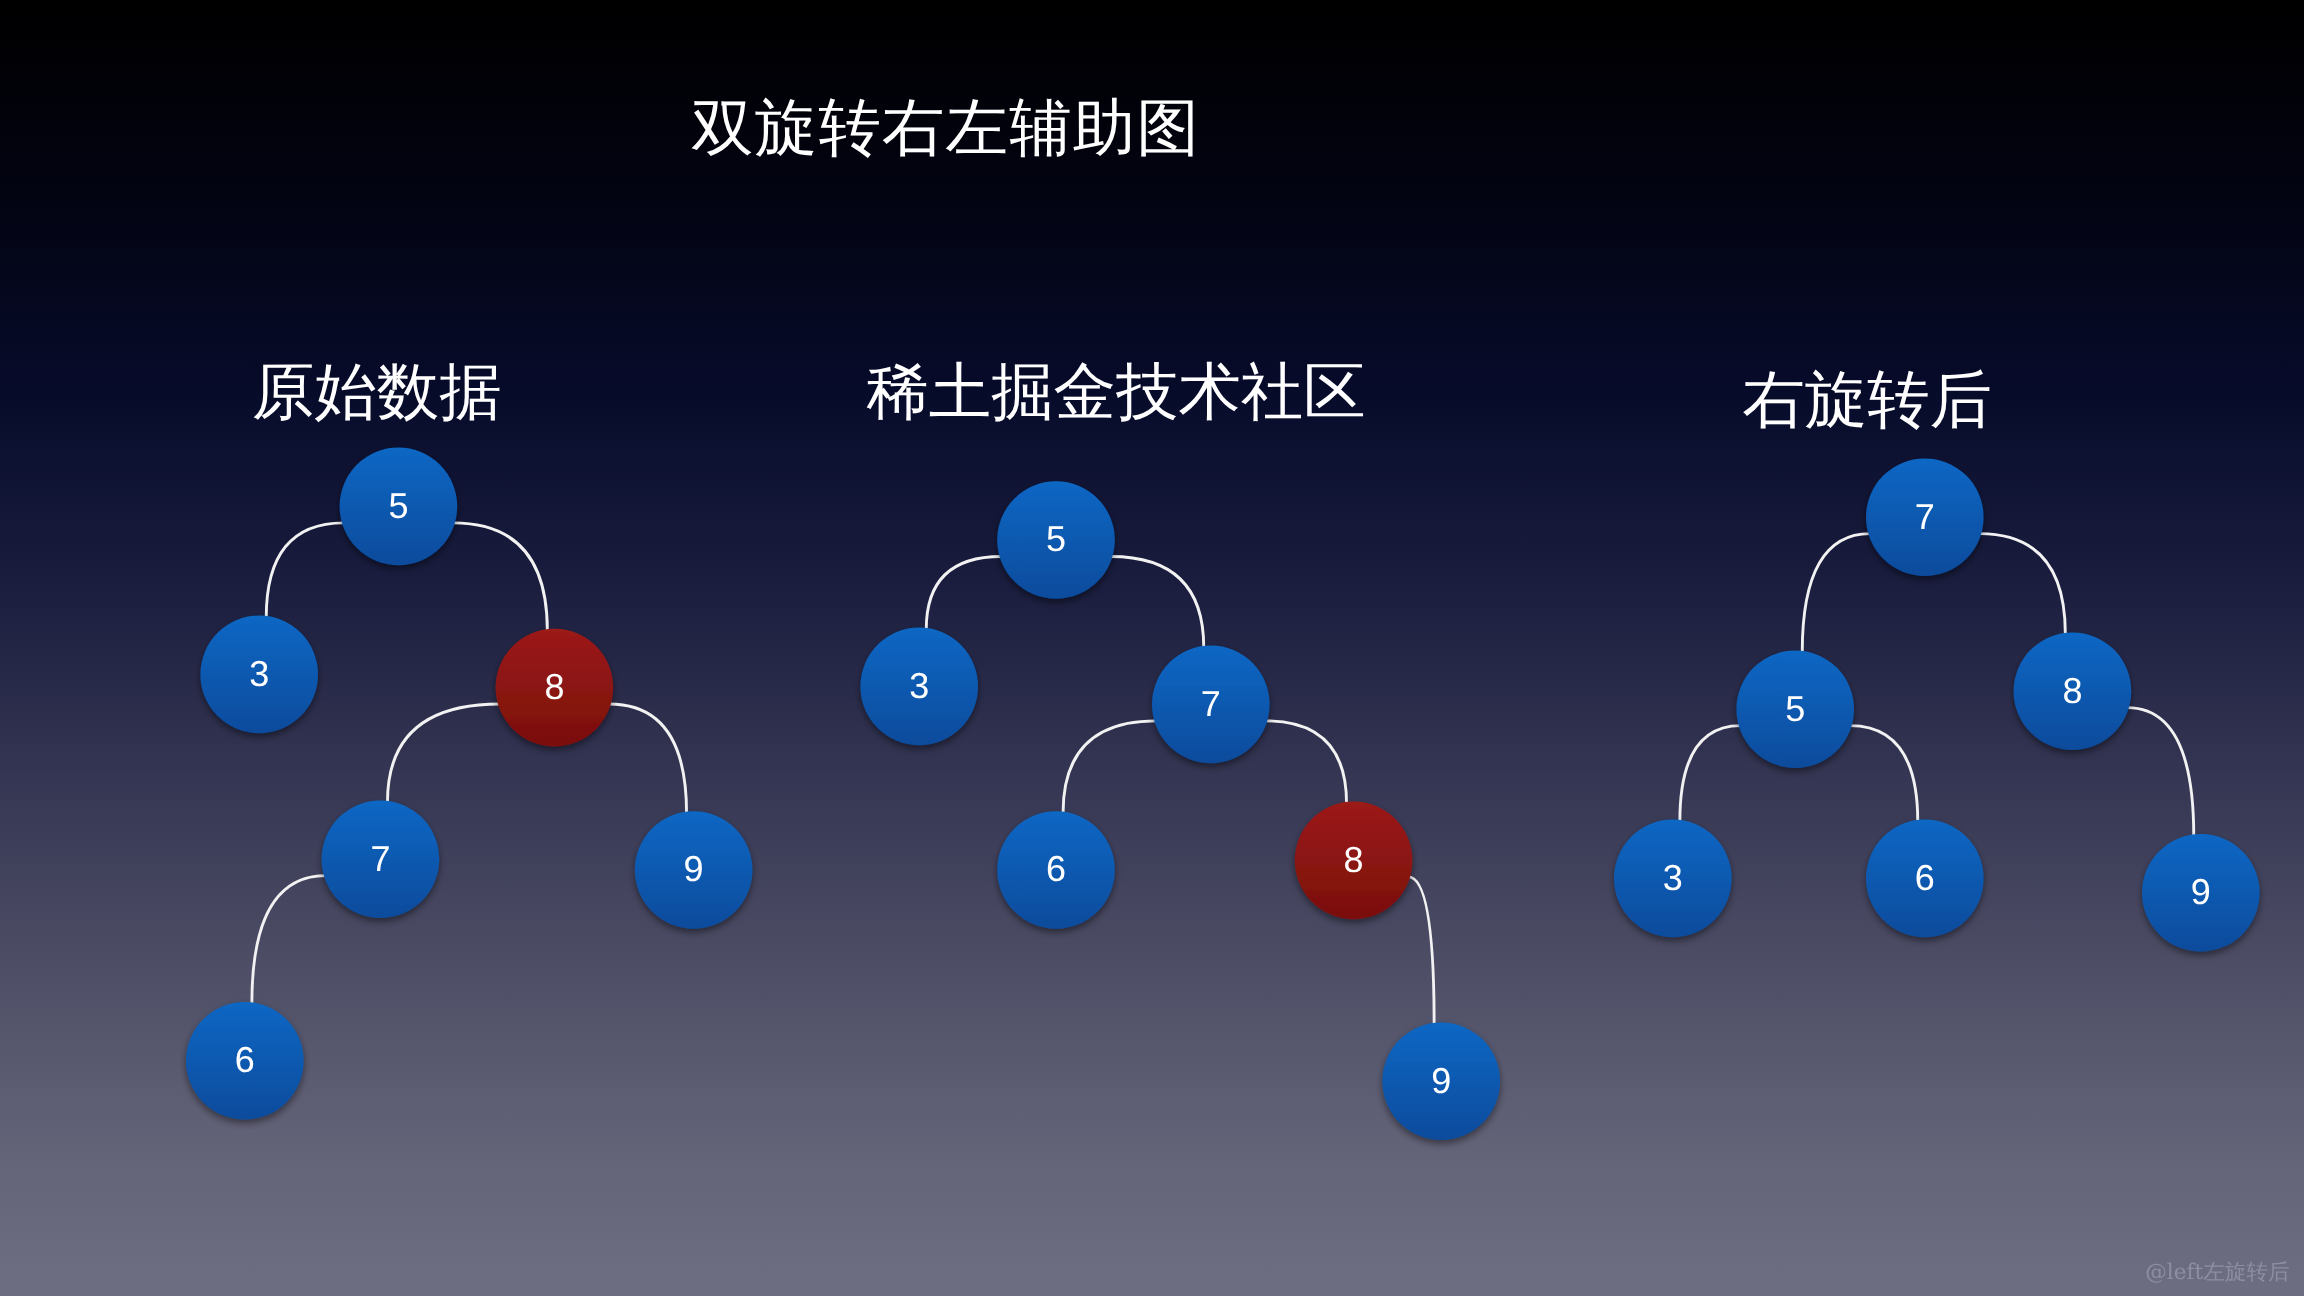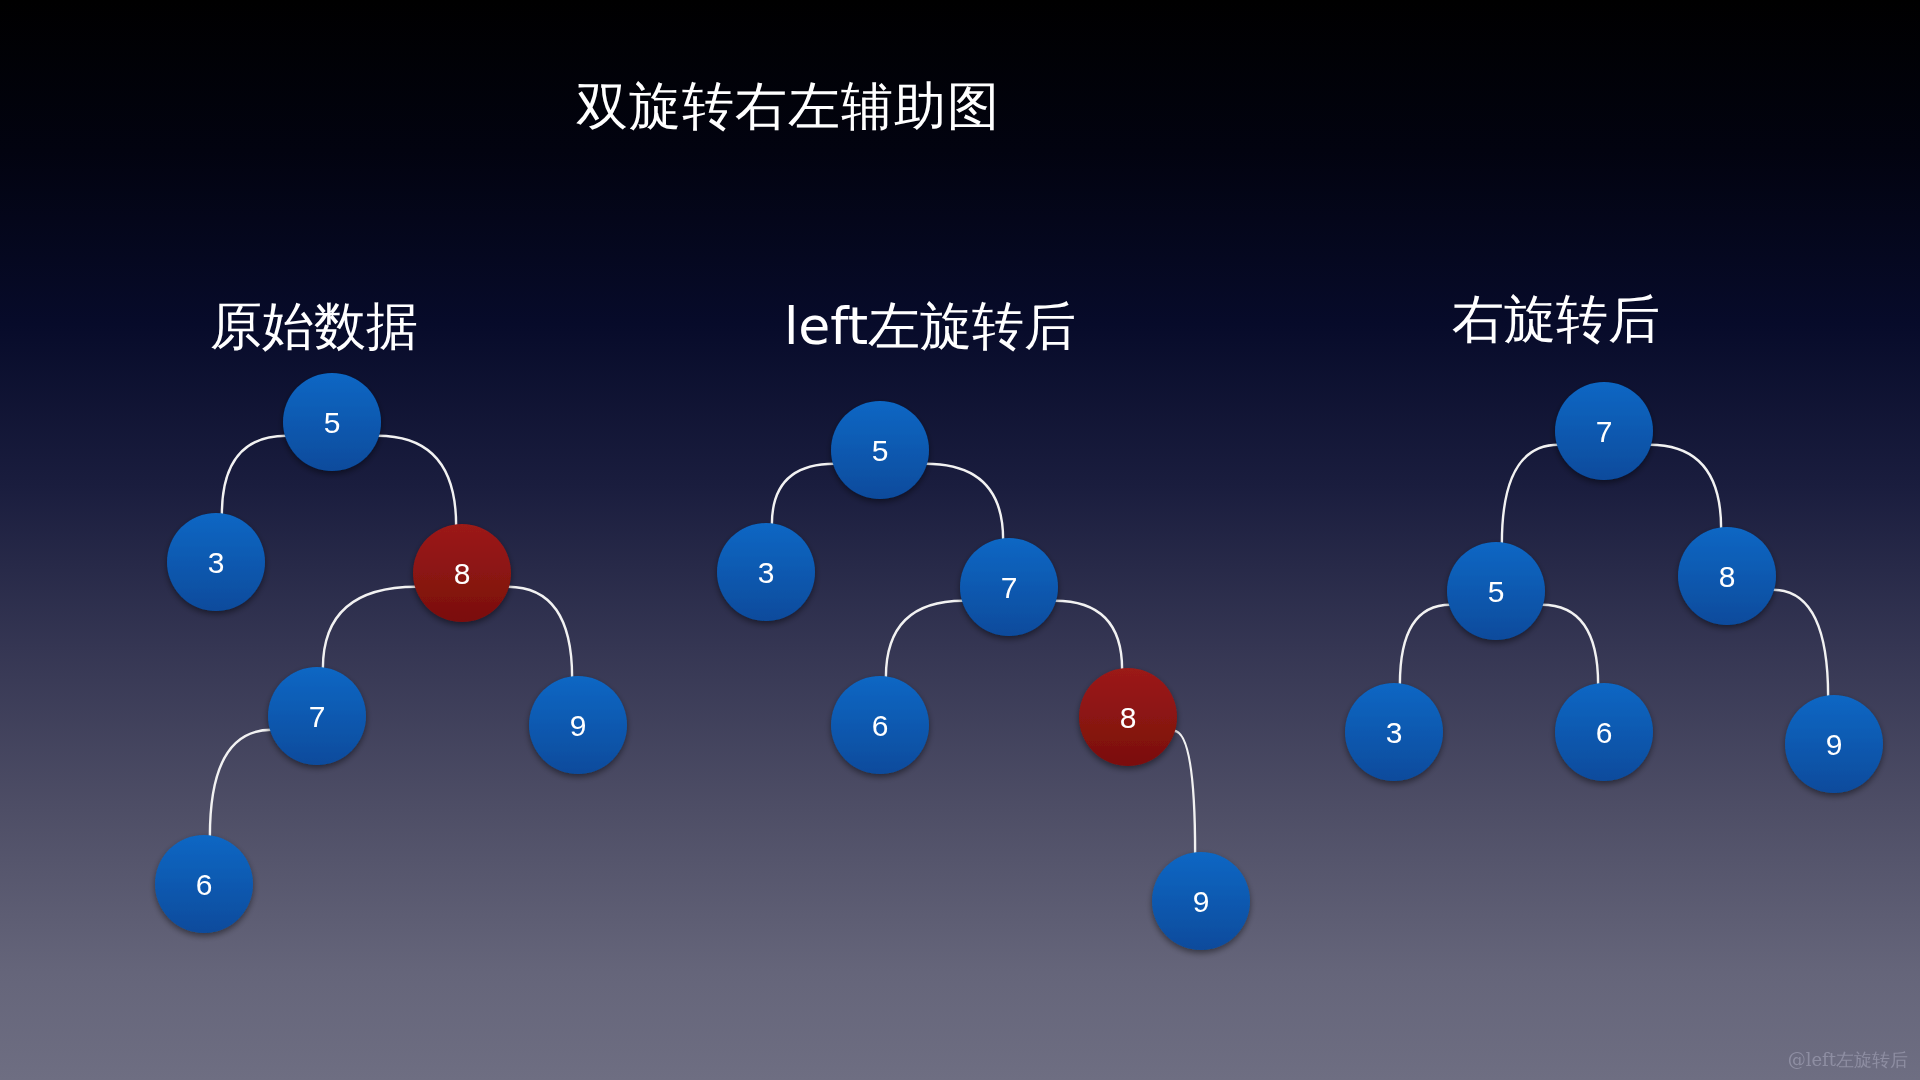--- a/index.html
+++ b/index.html
@@ -29,22 +29,22 @@
     font-size: 18px; color: #9a9aae; opacity: 0.75;
     font-family: "DejaVu Serif", "Liberation Serif", serif;
   }
 </style>
 </head>
 <body>
 
 <div class="title">双旋转右左辅助图</div>
 
 <div class="heading" style="left:314px; top:250px;">原始数据</div>
-<div class="heading" style="left:930px; top:250px;">left左旋转后</div>
-<div class="heading" style="left:1556px; top:243px;">右旋转后</div>
+<div class="heading" style="left:930px; top:250px;">稀土掘金技术社区</div>
+<div class="heading" style="left:1556px; top:257px;">右旋转后</div>
 
 <svg class="diagram" width="1920" height="1080" viewBox="0 0 1920 1080" xmlns="http://www.w3.org/2000/svg">
   <defs>
     <linearGradient id="gradBlue" x1="0" y1="0" x2="0" y2="1">
       <stop offset="0%" stop-color="#0a67c4"></stop>
       <stop offset="100%" stop-color="#084b9c"></stop>
     </linearGradient>
     <linearGradient id="gradRed" x1="0" y1="0" x2="0" y2="1">
       <stop offset="0%" stop-color="#9c1a18"></stop>
       <stop offset="100%" stop-color="#7a0f0c"></stop>

